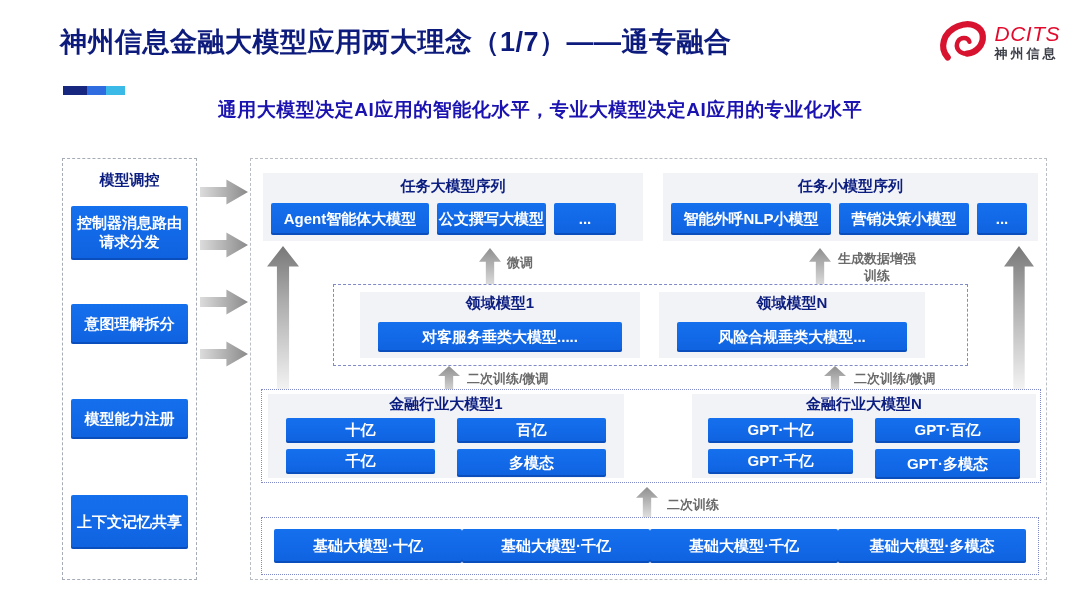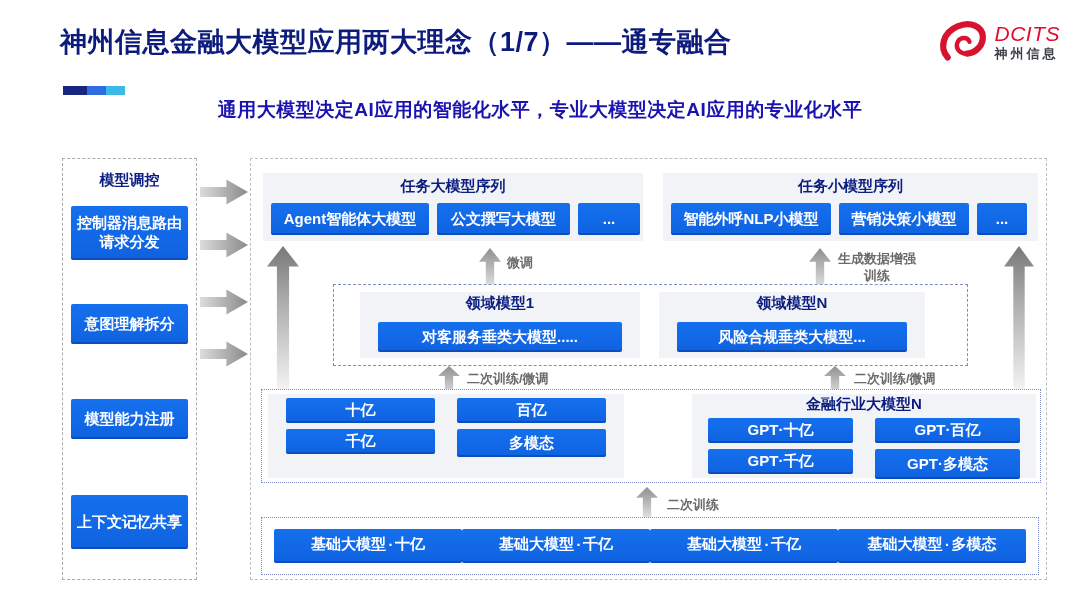--- a/index.html
+++ b/index.html
@@ -82,21 +82,21 @@
   <div class="abs arrow-right" style="left:200px;top:232px;width:48px;height:26px;"></div>
   <div class="abs arrow-right" style="left:200px;top:289px;width:48px;height:26px;"></div>
   <div class="abs arrow-right" style="left:200px;top:341px;width:48px;height:26px;"></div>
 
   <div class="abs dashed-outer" style="left:250px;top:158px;width:795px;height:420px;">
 
     <div class="panel abs" style="left:12px;top:14px;width:380px;height:68px;">
       <div class="panel-title" style="padding-top:4px;">任务大模型序列</div>
       <div class="row abs" style="left:8px;bottom:6px;">
         <div class="bbox" style="width:158px;height:32px;">Agent智能体大模型</div>
-        <div class="bbox" style="width:133px;height:32px;">公文撰写大模型</div>
+        <div class="bbox" style="width:109px;height:32px;">公文撰写大模型</div>
         <div class="bbox" style="width:62px;height:32px;">...</div>
       </div>
     </div>
 
     <div class="panel abs" style="left:412px;top:14px;width:375px;height:68px;">
       <div class="panel-title" style="padding-top:4px;">任务小模型序列</div>
       <div class="row abs" style="left:8px;bottom:6px;">
         <div class="bbox" style="width:160px;height:32px;">智能外呼NLP小模型</div>
         <div class="bbox" style="width:130px;height:32px;">营销决策小模型</div>
         <div class="bbox" style="width:50px;height:32px;">...</div>
@@ -123,20 +123,21 @@
       </div>
     </div>
 
     <div class="abs arrow-up-sm" style="left:187px;top:207px;width:22px;height:28px;"></div>
     <div class="abs glabel" style="left:216px;top:212px;">二次训练/微调</div>
     <div class="abs arrow-up-sm" style="left:573px;top:207px;width:22px;height:28px;"></div>
     <div class="abs glabel" style="left:603px;top:212px;">二次训练/微调</div>
 
     <div class="abs dotted-blue" style="left:10px;top:230px;width:778px;height:92px;">
       <div class="panel abs" style="left:6px;top:4px;width:356px;height:84px;">
+        <div class="panel-title" style="padding-top:1px;">金融行业大模型1</div>
         <div class="grid2" style="padding:4px 18px 0 18px;">
           <div class="bbox" style="height:25px;">十亿</div>
           <div class="bbox" style="height:25px;">百亿</div>
           <div class="bbox" style="height:25px;">千亿</div>
           <div class="bbox" style="height:28px;">多模态</div>
         </div>
       </div>
       <div class="panel abs" style="left:430px;top:4px;width:344px;height:84px;">
         <div class="panel-title" style="padding-top:1px;">金融行业大模型N</div>
         <div class="grid2" style="padding:4px 16px 0 16px;">
@@ -144,21 +145,21 @@
           <div class="bbox" style="height:25px;">GPT·百亿</div>
           <div class="bbox" style="height:25px;">GPT·千亿</div>
           <div class="bbox" style="height:30px;text-align:center;">GPT·多模态</div>
         </div>
       </div>
     </div>
 
     <div class="abs arrow-up-sm" style="left:385px;top:328px;width:22px;height:30px;"></div>
     <div class="abs glabel" style="left:416px;top:338px;">二次训练</div>
 
-    <div class="abs dotted-blue" style="left:10px;top:358px;width:778px;height:58px;display:flex;align-items:center;padding:0 12px;box-sizing:border-box;font-family:Liberation Mono, monospace;">
+    <div class="abs dotted-blue" style="left:10px;top:358px;width:778px;height:58px;display:flex;align-items:center;padding:0 12px;box-sizing:border-box;">
       <div class="bbox" style="flex:1;height:34px;">基础大模型·十亿</div>
       <div class="bbox" style="flex:1;height:34px;">基础大模型·千亿</div>
       <div class="bbox" style="flex:1;height:34px;">基础大模型·千亿</div>
       <div class="bbox" style="flex:1;height:34px;">基础大模型·多模态</div>
     </div>
 
   </div>
 </div>
 
 </body></html>

